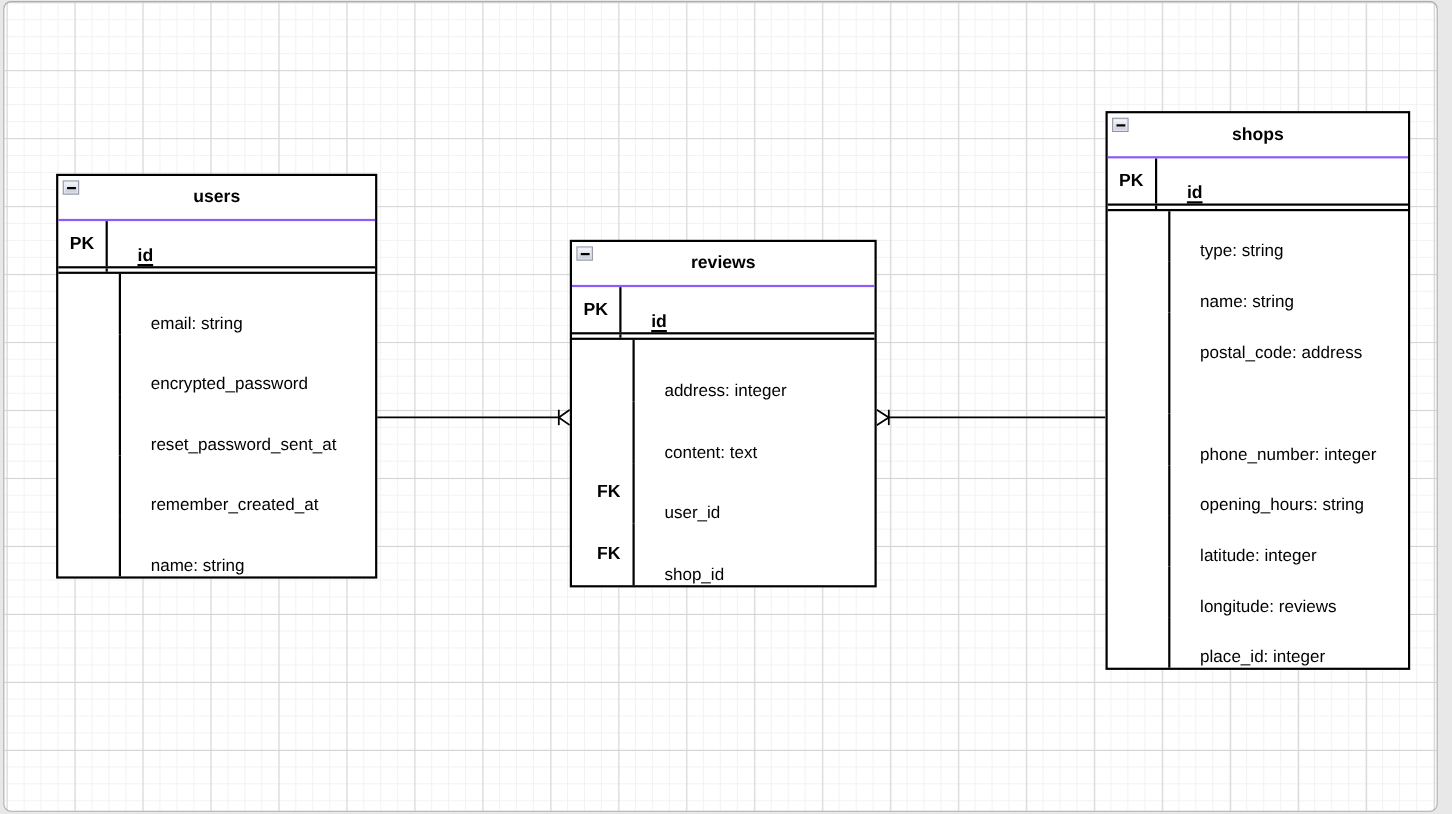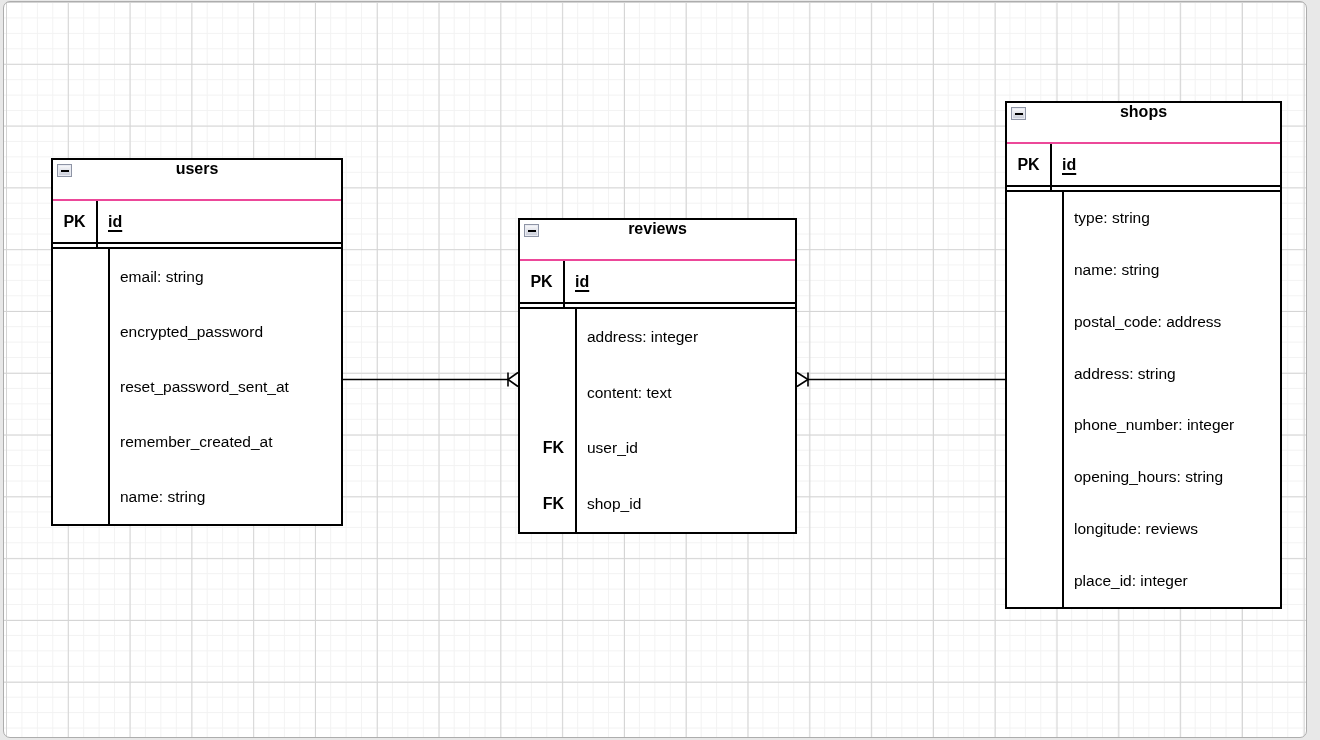--- a/index.html
+++ b/index.html
@@ -19,22 +19,22 @@
       linear-gradient(to bottom, #f2f2f2 1px, transparent 1px);
     background-size: 61.8px 61.8px, 61.8px 61.8px, 15.45px 15.45px, 15.45px 15.45px;
     background-position: 2px 0;
   }
 
   .er-table {
     position:absolute; background:#fff; border:2px solid #000;
     display:flex; flex-direction:column; color:#000;
   }
   .thead {
-    height:41px; border-bottom:2px solid #ec4899; position:relative;
-    display:flex; align-items:flex-start; justify-content:center;
+    height:41px; border-bottom:2px solid #8b5cf6; position:relative;
+    display:flex; align-items:center; justify-content:center;
     font-weight:bold; font-size:16px;
   }
   .collapse-box {
     position:absolute; left:4px; top:4px; width:15px; height:13px;
     border:1px solid #8e94a5;
     background:linear-gradient(#fbfbfd, #c6cad6);
     box-shadow: inset 0 0 0 1px #e9ebf2;
     display:flex; align-items:center; justify-content:center;
     cursor:pointer;
   }
@@ -44,22 +44,22 @@
   .pkrow { height:43px; border-bottom:2px solid #000; flex:0 0 auto; }
   .gaprow { height:3px; flex:0 0 auto; }
   .tbody { flex:1; display:flex; flex-direction:column; border-top:2px solid #000; }
   .tbody .trow { flex:1;margin-left:12px; }
   .keycell {
     width:45px; flex:0 0 45px; border-right:2px solid #000;
     display:flex; align-items:center; justify-content:center;
     font-weight:bold; font-size:16px;
   }
   .fieldcell {
-    flex:1; display:flex; align-items:center;
-    padding-left:10px; font-size:15.5px;
+    flex:1; display:flex; align-items:flex-end;
+    padding-left:27px; font-size:15.5px;
   }
   .id-field {
     font-weight:bold; font-size:16px; text-decoration:underline;
     text-decoration-thickness:1.5px; text-underline-offset:3px;
   }
 
   #edges { position:absolute; left:0; top:0; pointer-events:none; }
 </style>
 </head>
 <body>
@@ -183,29 +183,32 @@
       <div class="trow">
         <div class="keycell"></div>
         <div class="fieldcell">name: string</div>
       </div>
       <div class="trow">
         <div class="keycell"></div>
         <div class="fieldcell">postal_code: address</div>
       </div>
       <div class="trow">
         <div class="keycell"></div>
-        <div class="fieldcell">address: string</div>
       </div>
       <div class="trow">
         <div class="keycell"></div>
         <div class="fieldcell">phone_number: integer</div>
       </div>
       <div class="trow">
         <div class="keycell"></div>
         <div class="fieldcell">opening_hours: string</div>
+      </div>
+      <div class="trow">
+        <div class="keycell"></div>
+        <div class="fieldcell">latitude: integer</div>
       </div>
       <div class="trow">
         <div class="keycell"></div>
         <div class="fieldcell">longitude: reviews</div>
       </div>
       <div class="trow">
         <div class="keycell"></div>
         <div class="fieldcell">place_id: integer</div>
       </div>
     </div>

